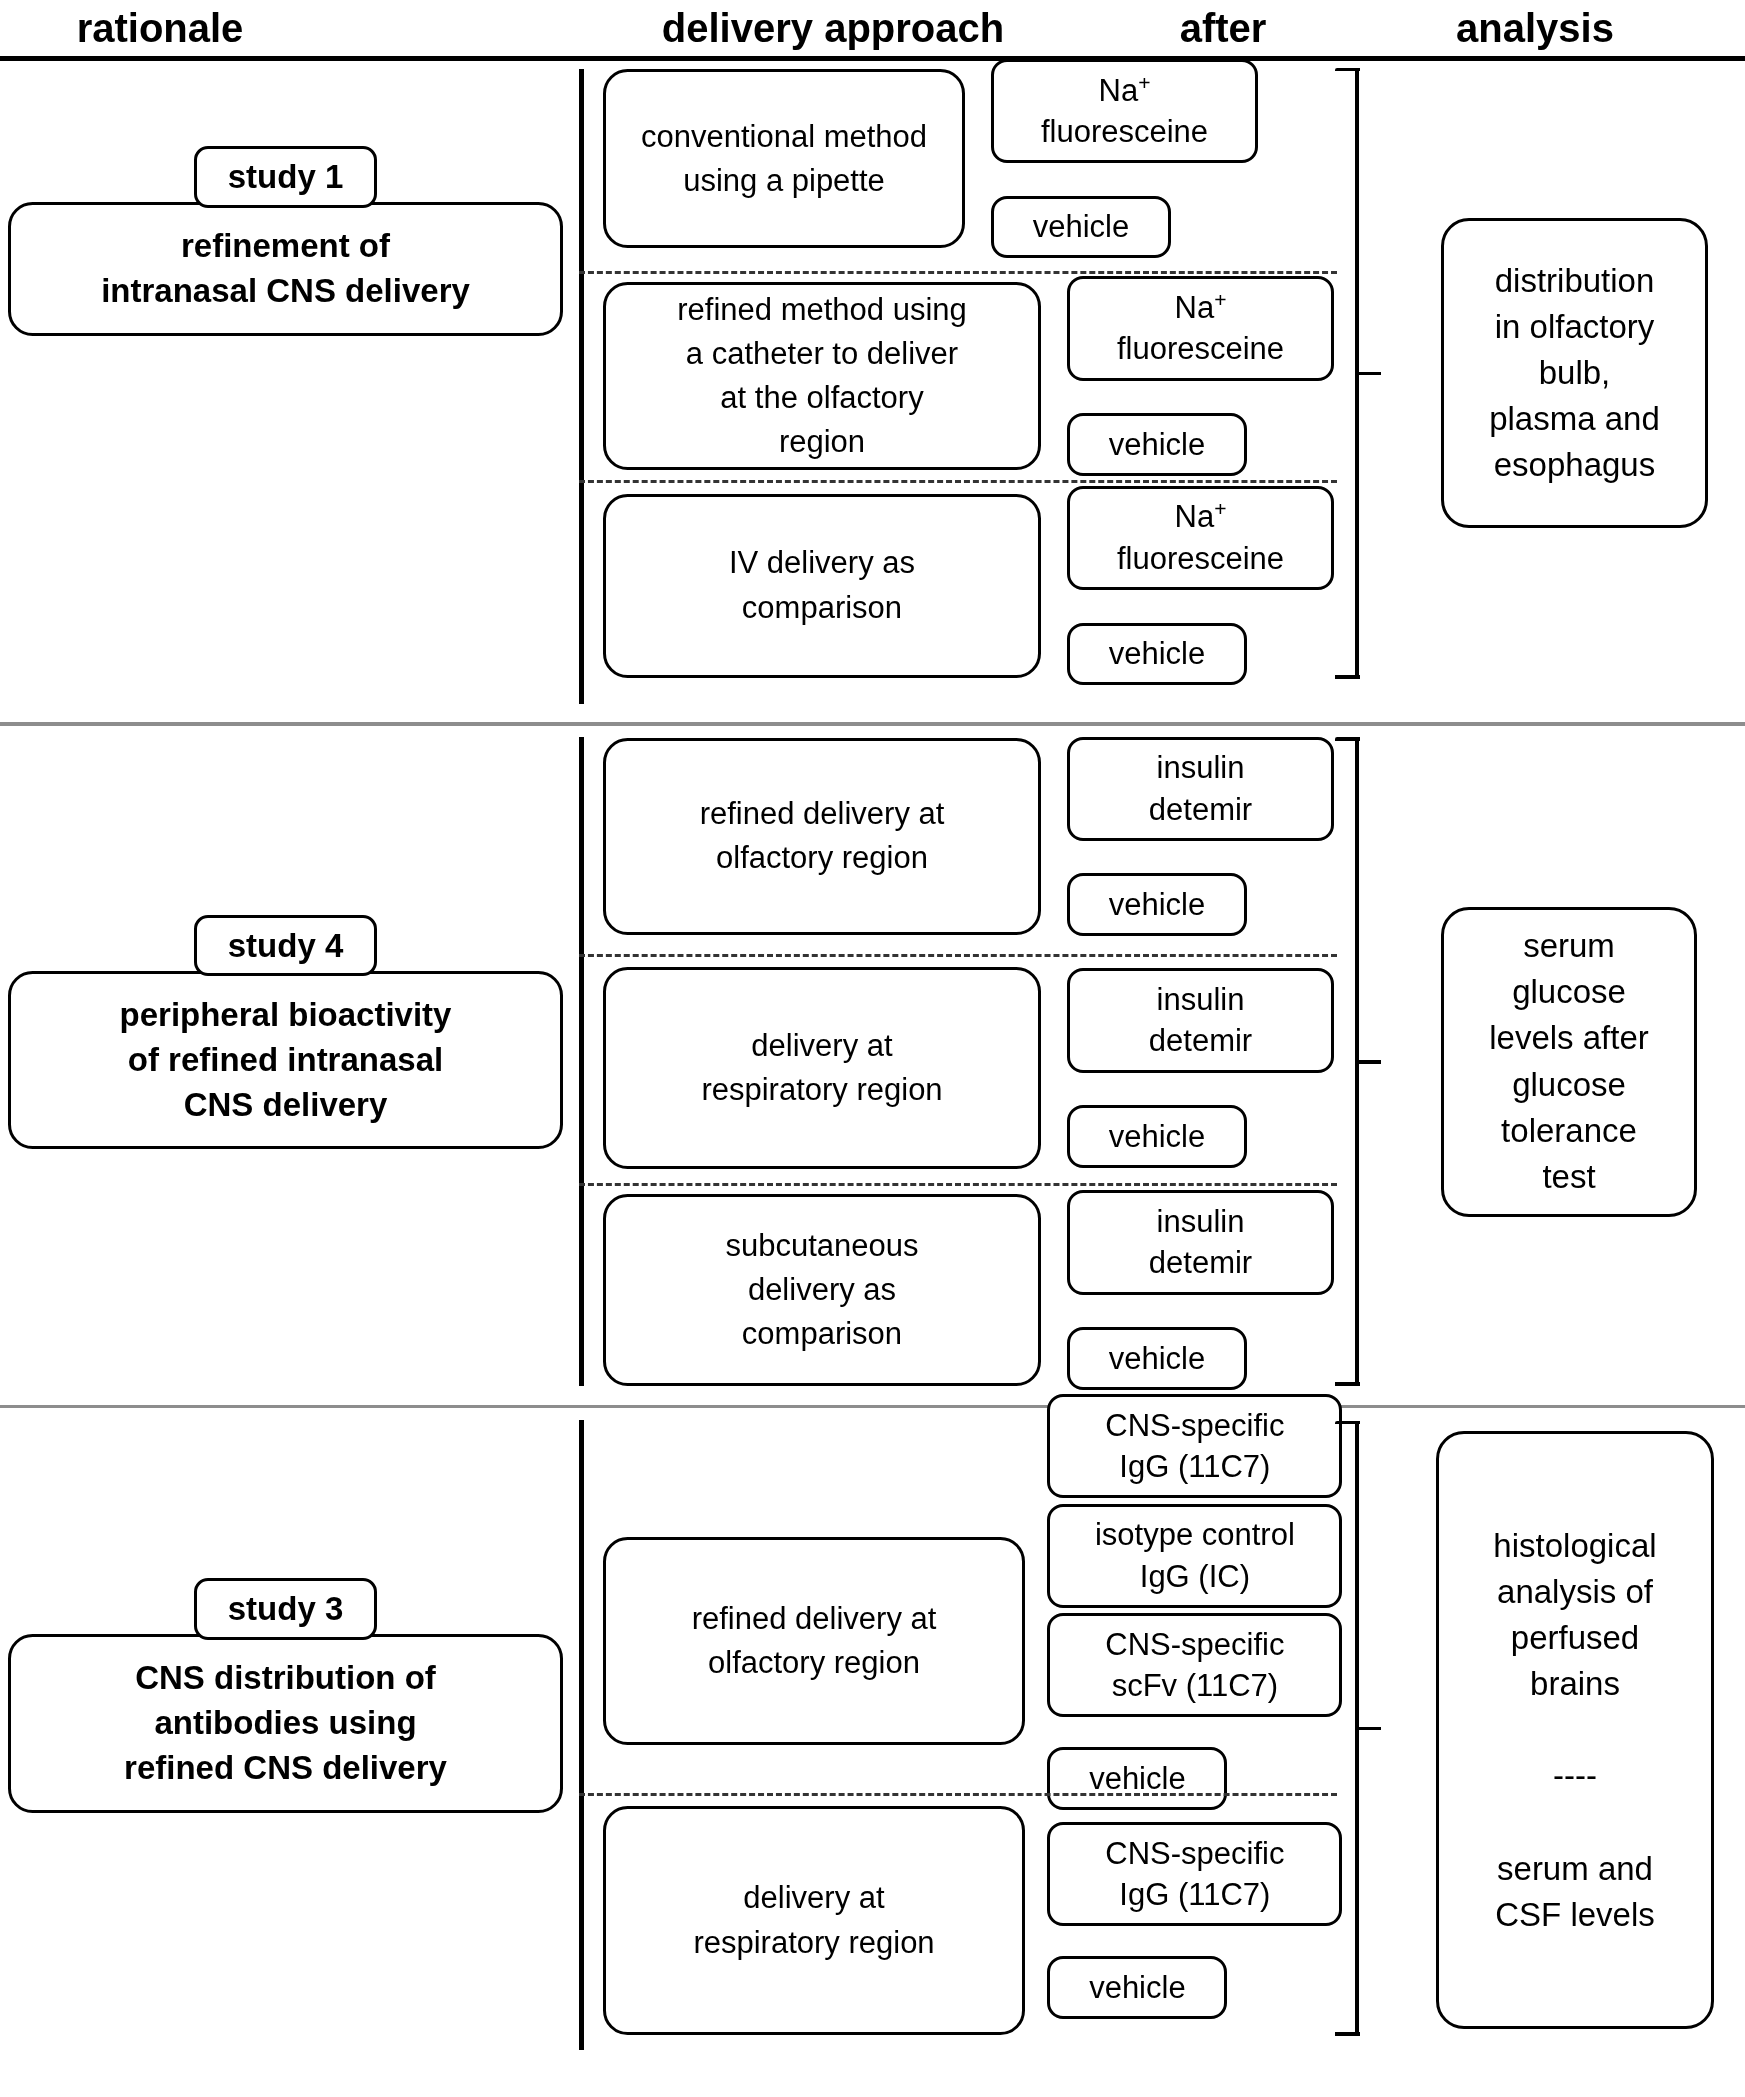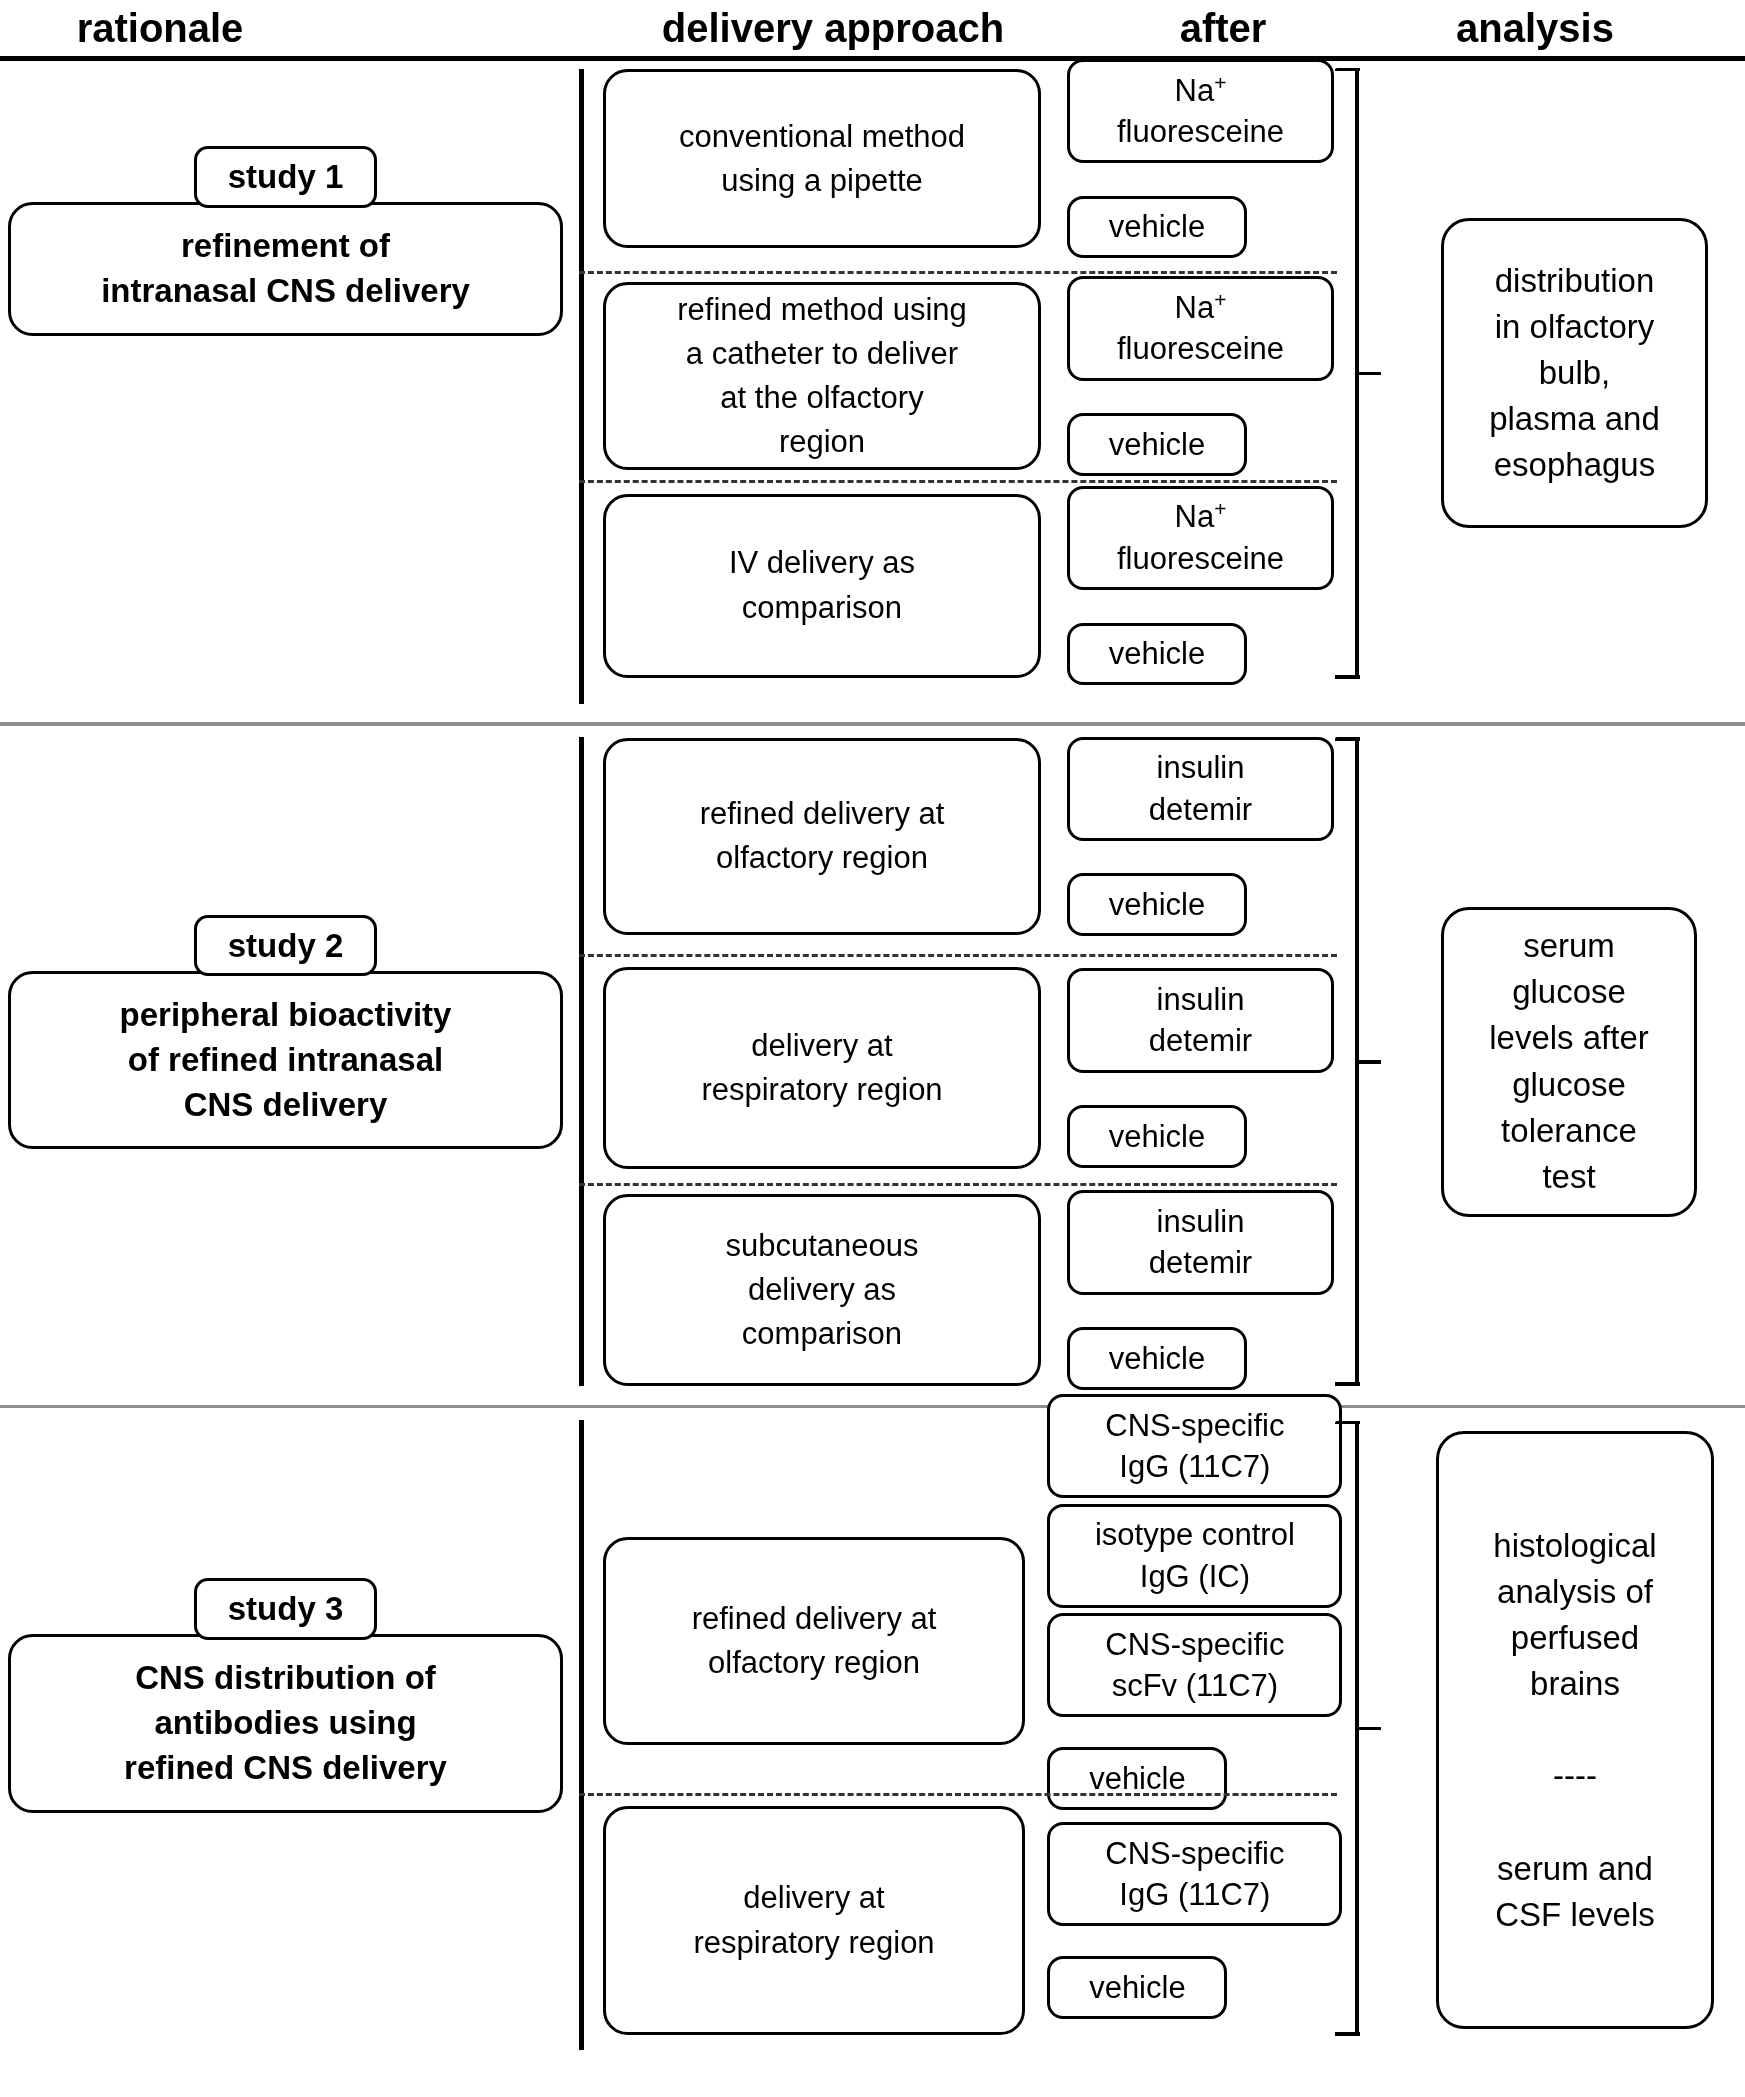--- a/index.html
+++ b/index.html
@@ -235,21 +235,21 @@
       <div class="rationale-box" style="white-space:pre-line">refinement of
 intranasal CNS delivery</div>
     </div>
   </div>
 
   <div class="delivery-rule" style="top:10.7px;height:635px"></div>
 
   <div class="rows-col">
 
     <div class="approach-row" style="top:9.6px;height:182px">
-      <div class="approach-box" style="width:438px;height:179px;white-space:pre-line">conventional method
+      <div class="approach-box" style="width:362px;height:179px;white-space:pre-line">conventional method
 using a pipette</div>
       <div class="drug-stack" style="margin-left:26px;height:179px">
         <div class="drug-box" style="width:267px">Na<span class="sup">+</span><br>fluoresceine</div>
         <div class="drug-box narrow" style="width:180px">vehicle</div>
       </div>
     </div>
     <div class="row-dash" style="top:213px"></div>
 
     <div class="approach-row" style="top:223px;height:190px">
       <div class="approach-box" style="width:438px;height:188px;white-space:pre-line">refined method using
@@ -288,21 +288,21 @@
 esophagus</div>
   </div>
 </div>
 
 <div class="section-divider"></div>
 
 <div class="study study-2">
 
   <div class="rationale-col">
     <div class="rationale-inner" style="top:187px">
-      <div class="study-badge">study 2</div>
+      <div class="study-badge">study 4</div>
       <div class="rationale-box" style="white-space:pre-line">peripheral bioactivity
 of refined intranasal
 CNS delivery</div>
     </div>
   </div>
 
   <div class="delivery-rule" style="top:9.6px;height:649px"></div>
 
   <div class="rows-col">
 

